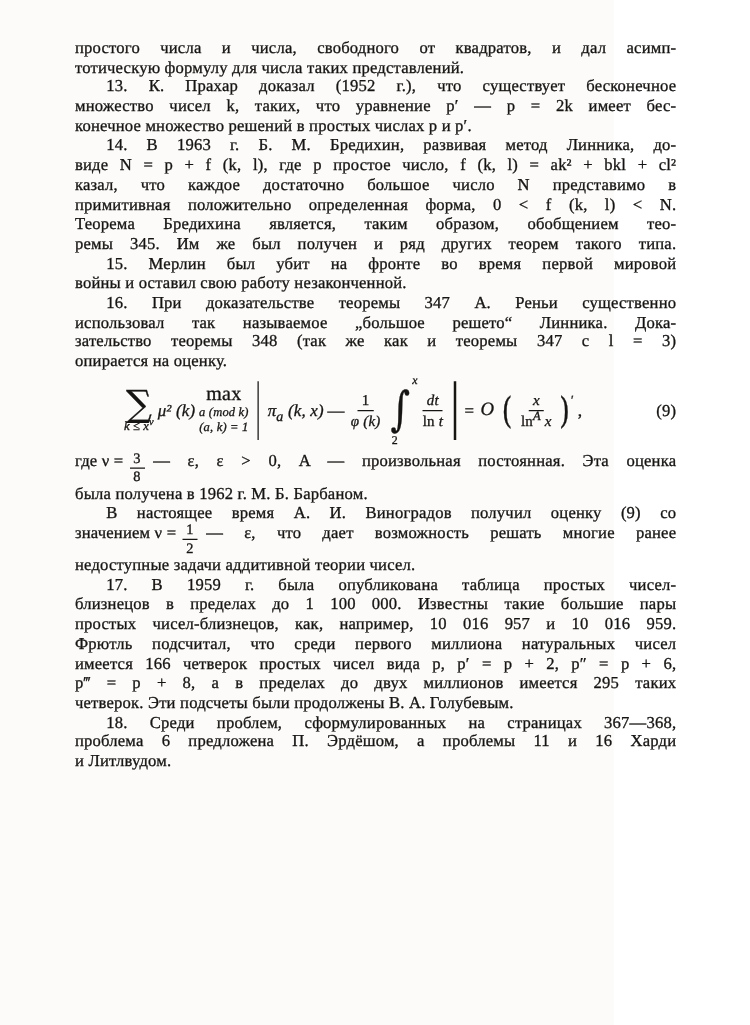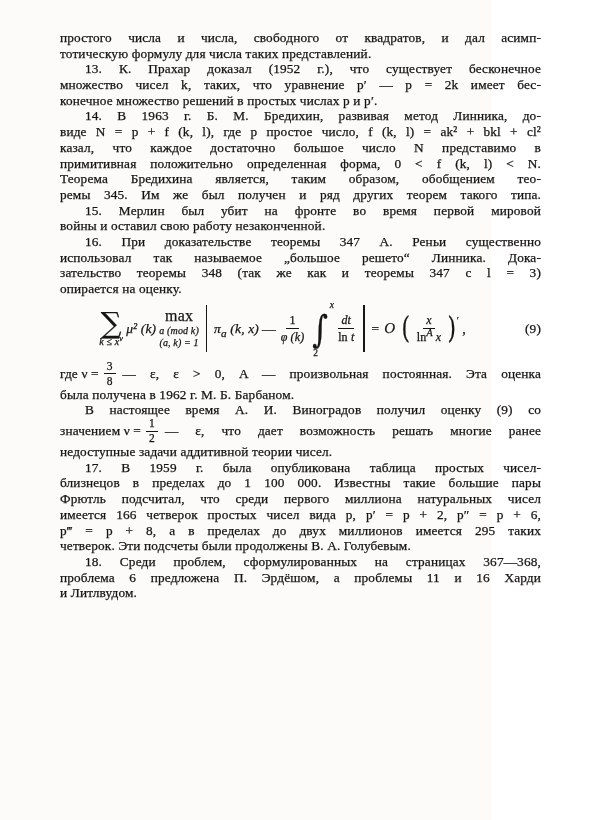--- a/index.html
+++ b/index.html
@@ -26,21 +26,21 @@
     text-align-last:justify;
     height:15.7px;
     white-space:nowrap;
   }
   .line.left{
     text-align:right;
     text-align-last:left;
   }
   .line.indent{ text-indent:25px; }
   .line.composite{
-    display:flex;align-items:center;
+    display:flex;
     height:26px;white-space:nowrap;
   }
   .composite .grow{
     flex:1;min-width:0;
     text-align:justify;text-align-last:justify;
     margin-left:5px;
   }
   .ifrac{
     display:inline-flex;flex-direction:column;align-items:center;
     font-size:11.5px;line-height:1.12;
@@ -174,20 +174,21 @@
           <span>значением   ν =</span>
           <span class="ifrac">
             <span class="top">1</span>
             <span class="bot">2</span>
           </span>
           <span class="grow">— ε, что дает возможность решать многие ранее</span>
         </div>
         <div class="line left">недоступные задачи аддитивной теории чисел.</div>
         <div class="line indent">17. В 1959 г. была опубликована таблица простых чисел-</div>
         <div class="line">близнецов в пределах до 1 100 000.  Известны такие большие пары</div>
+        <div class="line">простых чисел-близнецов, как, например, 10 016 957 и 10 016 959.</div>
         <div class="line">Фрютль подсчитал, что среди первого миллиона натуральных чисел</div>
         <div class="line">имеется 166 четверок простых чисел вида p, p′ = p + 2, p″ = p + 6,</div>
         <div class="line">p‴ = p + 8, а в пределах до двух миллионов имеется 295 таких</div>
         <div class="line left">четверок.  Эти  подсчеты  были  продолжены  В.  А.  Голубевым.</div>
         <div class="line indent">18. Среди проблем, сформулированных на страницах 367—368,</div>
         <div class="line">проблема 6 предложена П. Эрдёшом, а проблемы 11 и 16 Харди</div>
         <div class="line left">и Литлвудом.</div>
       </div>
 
   </div>

